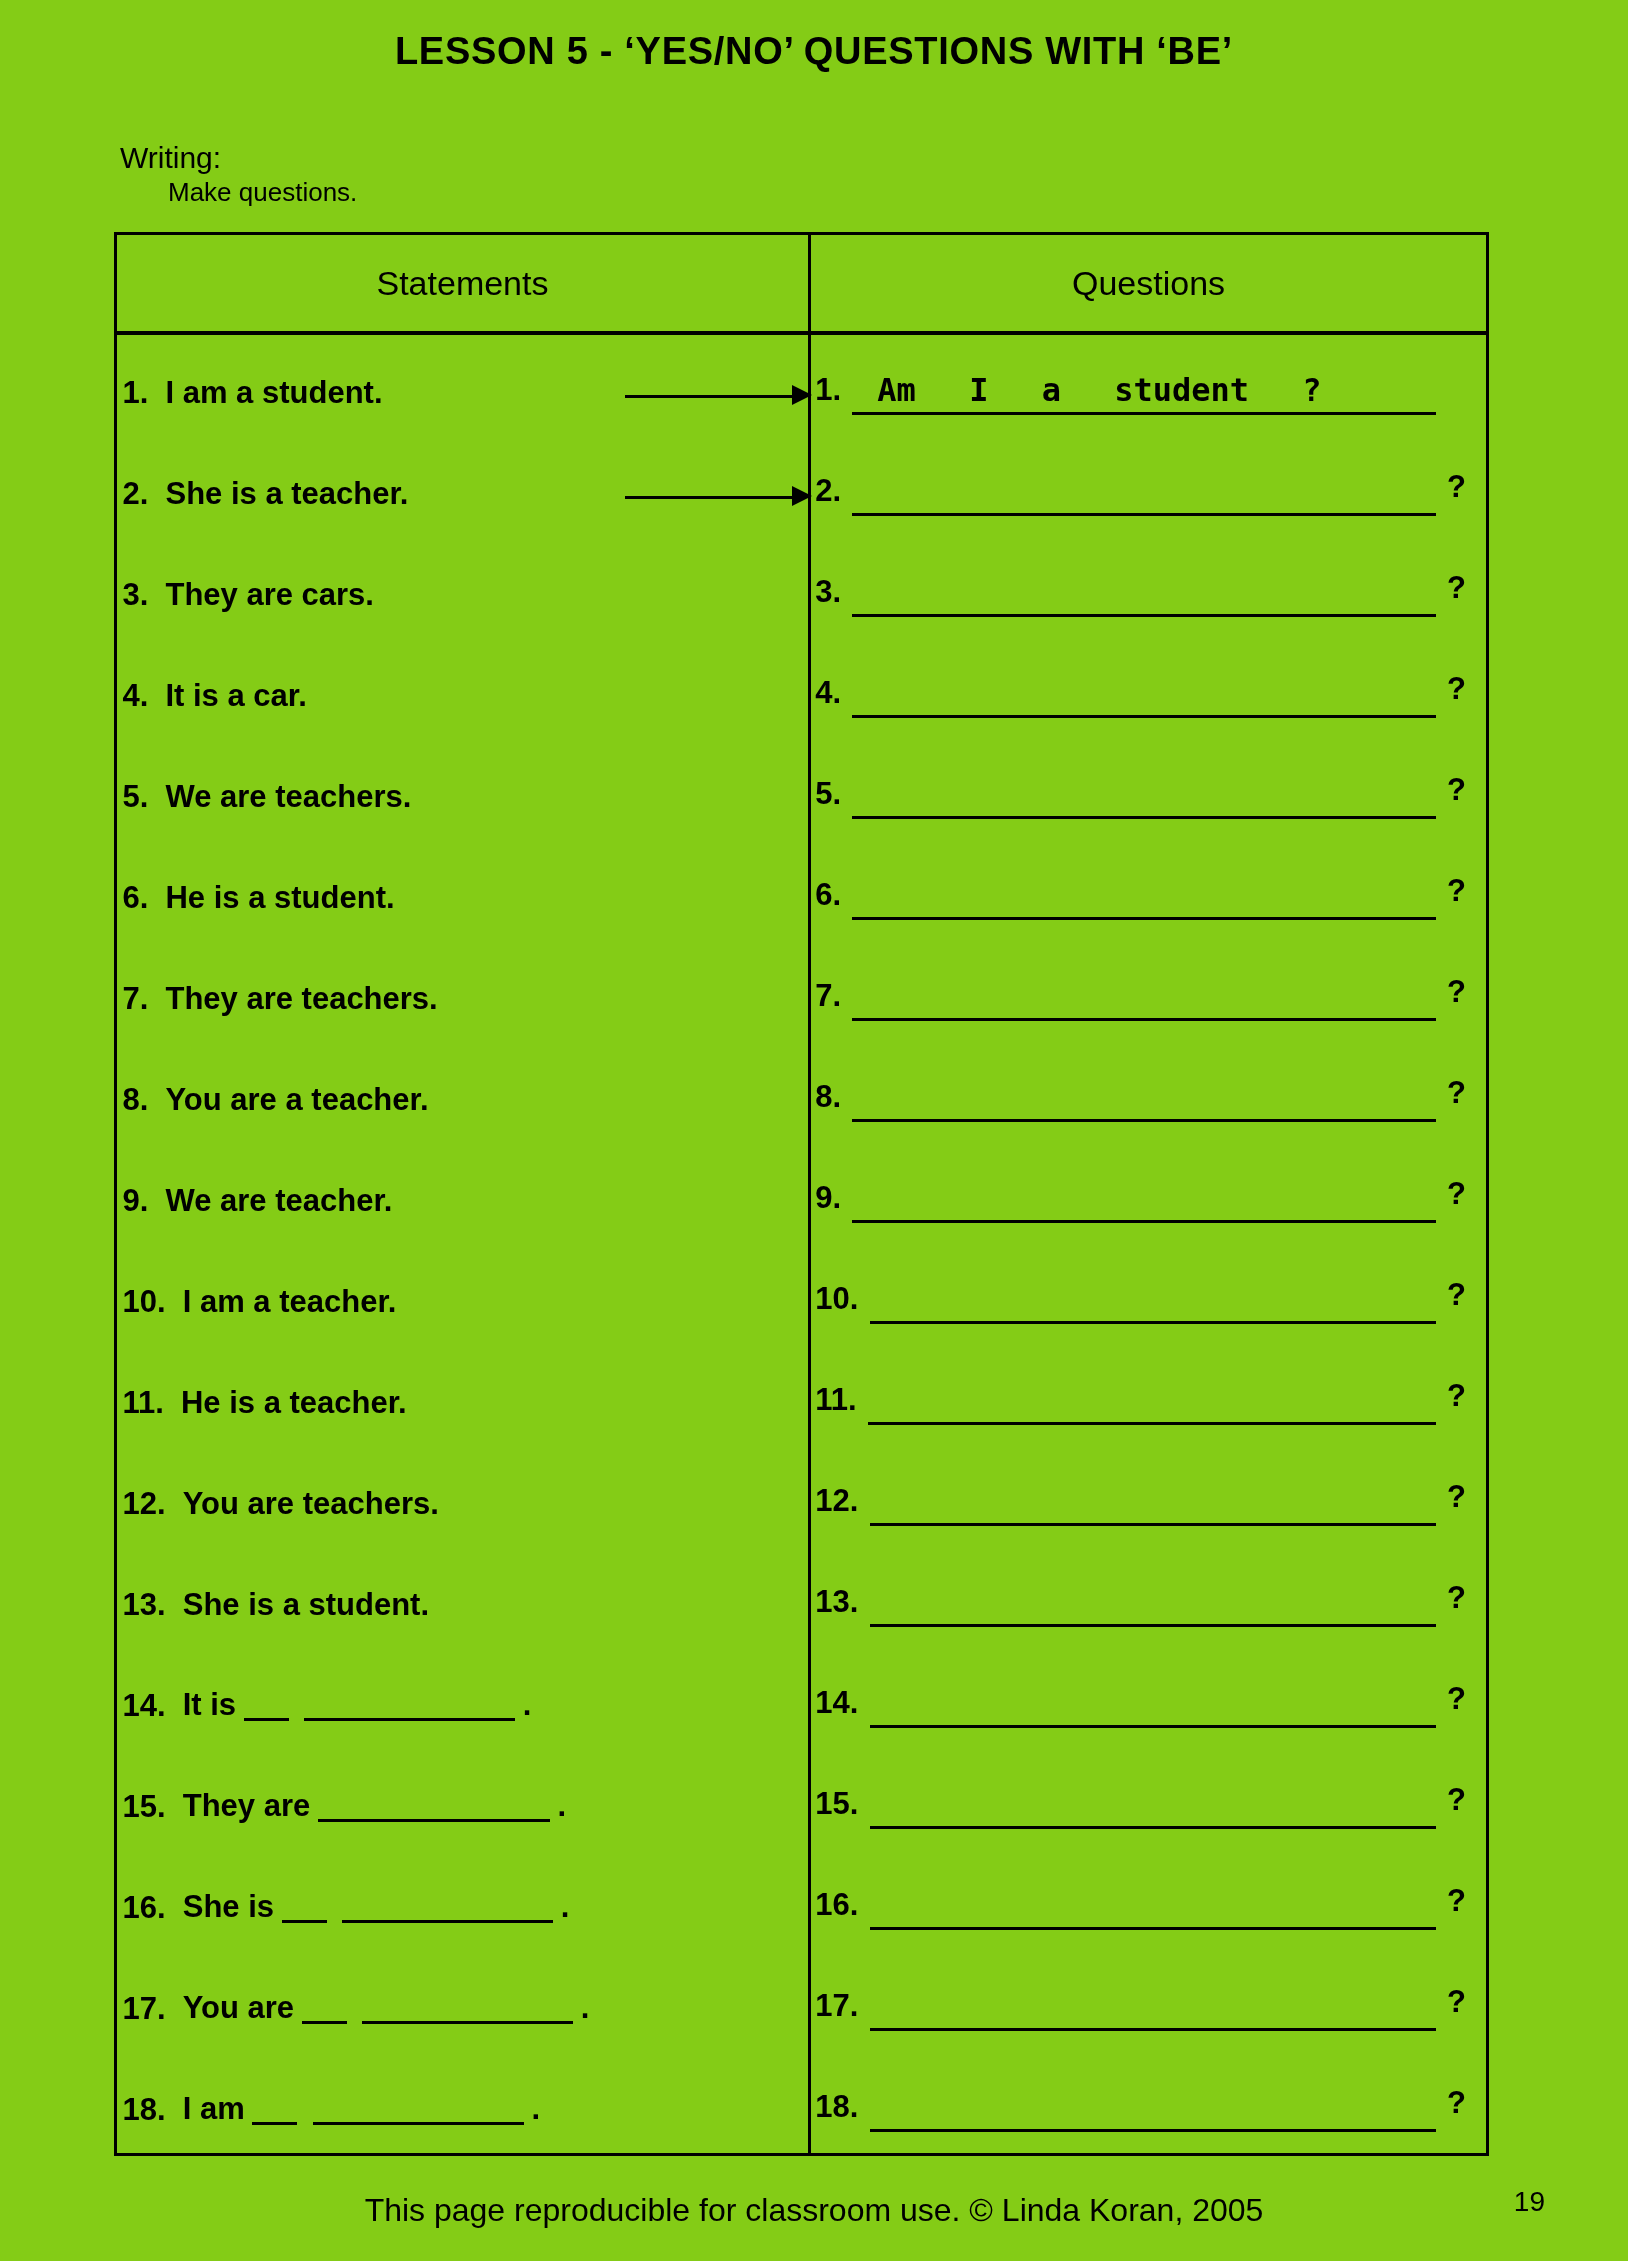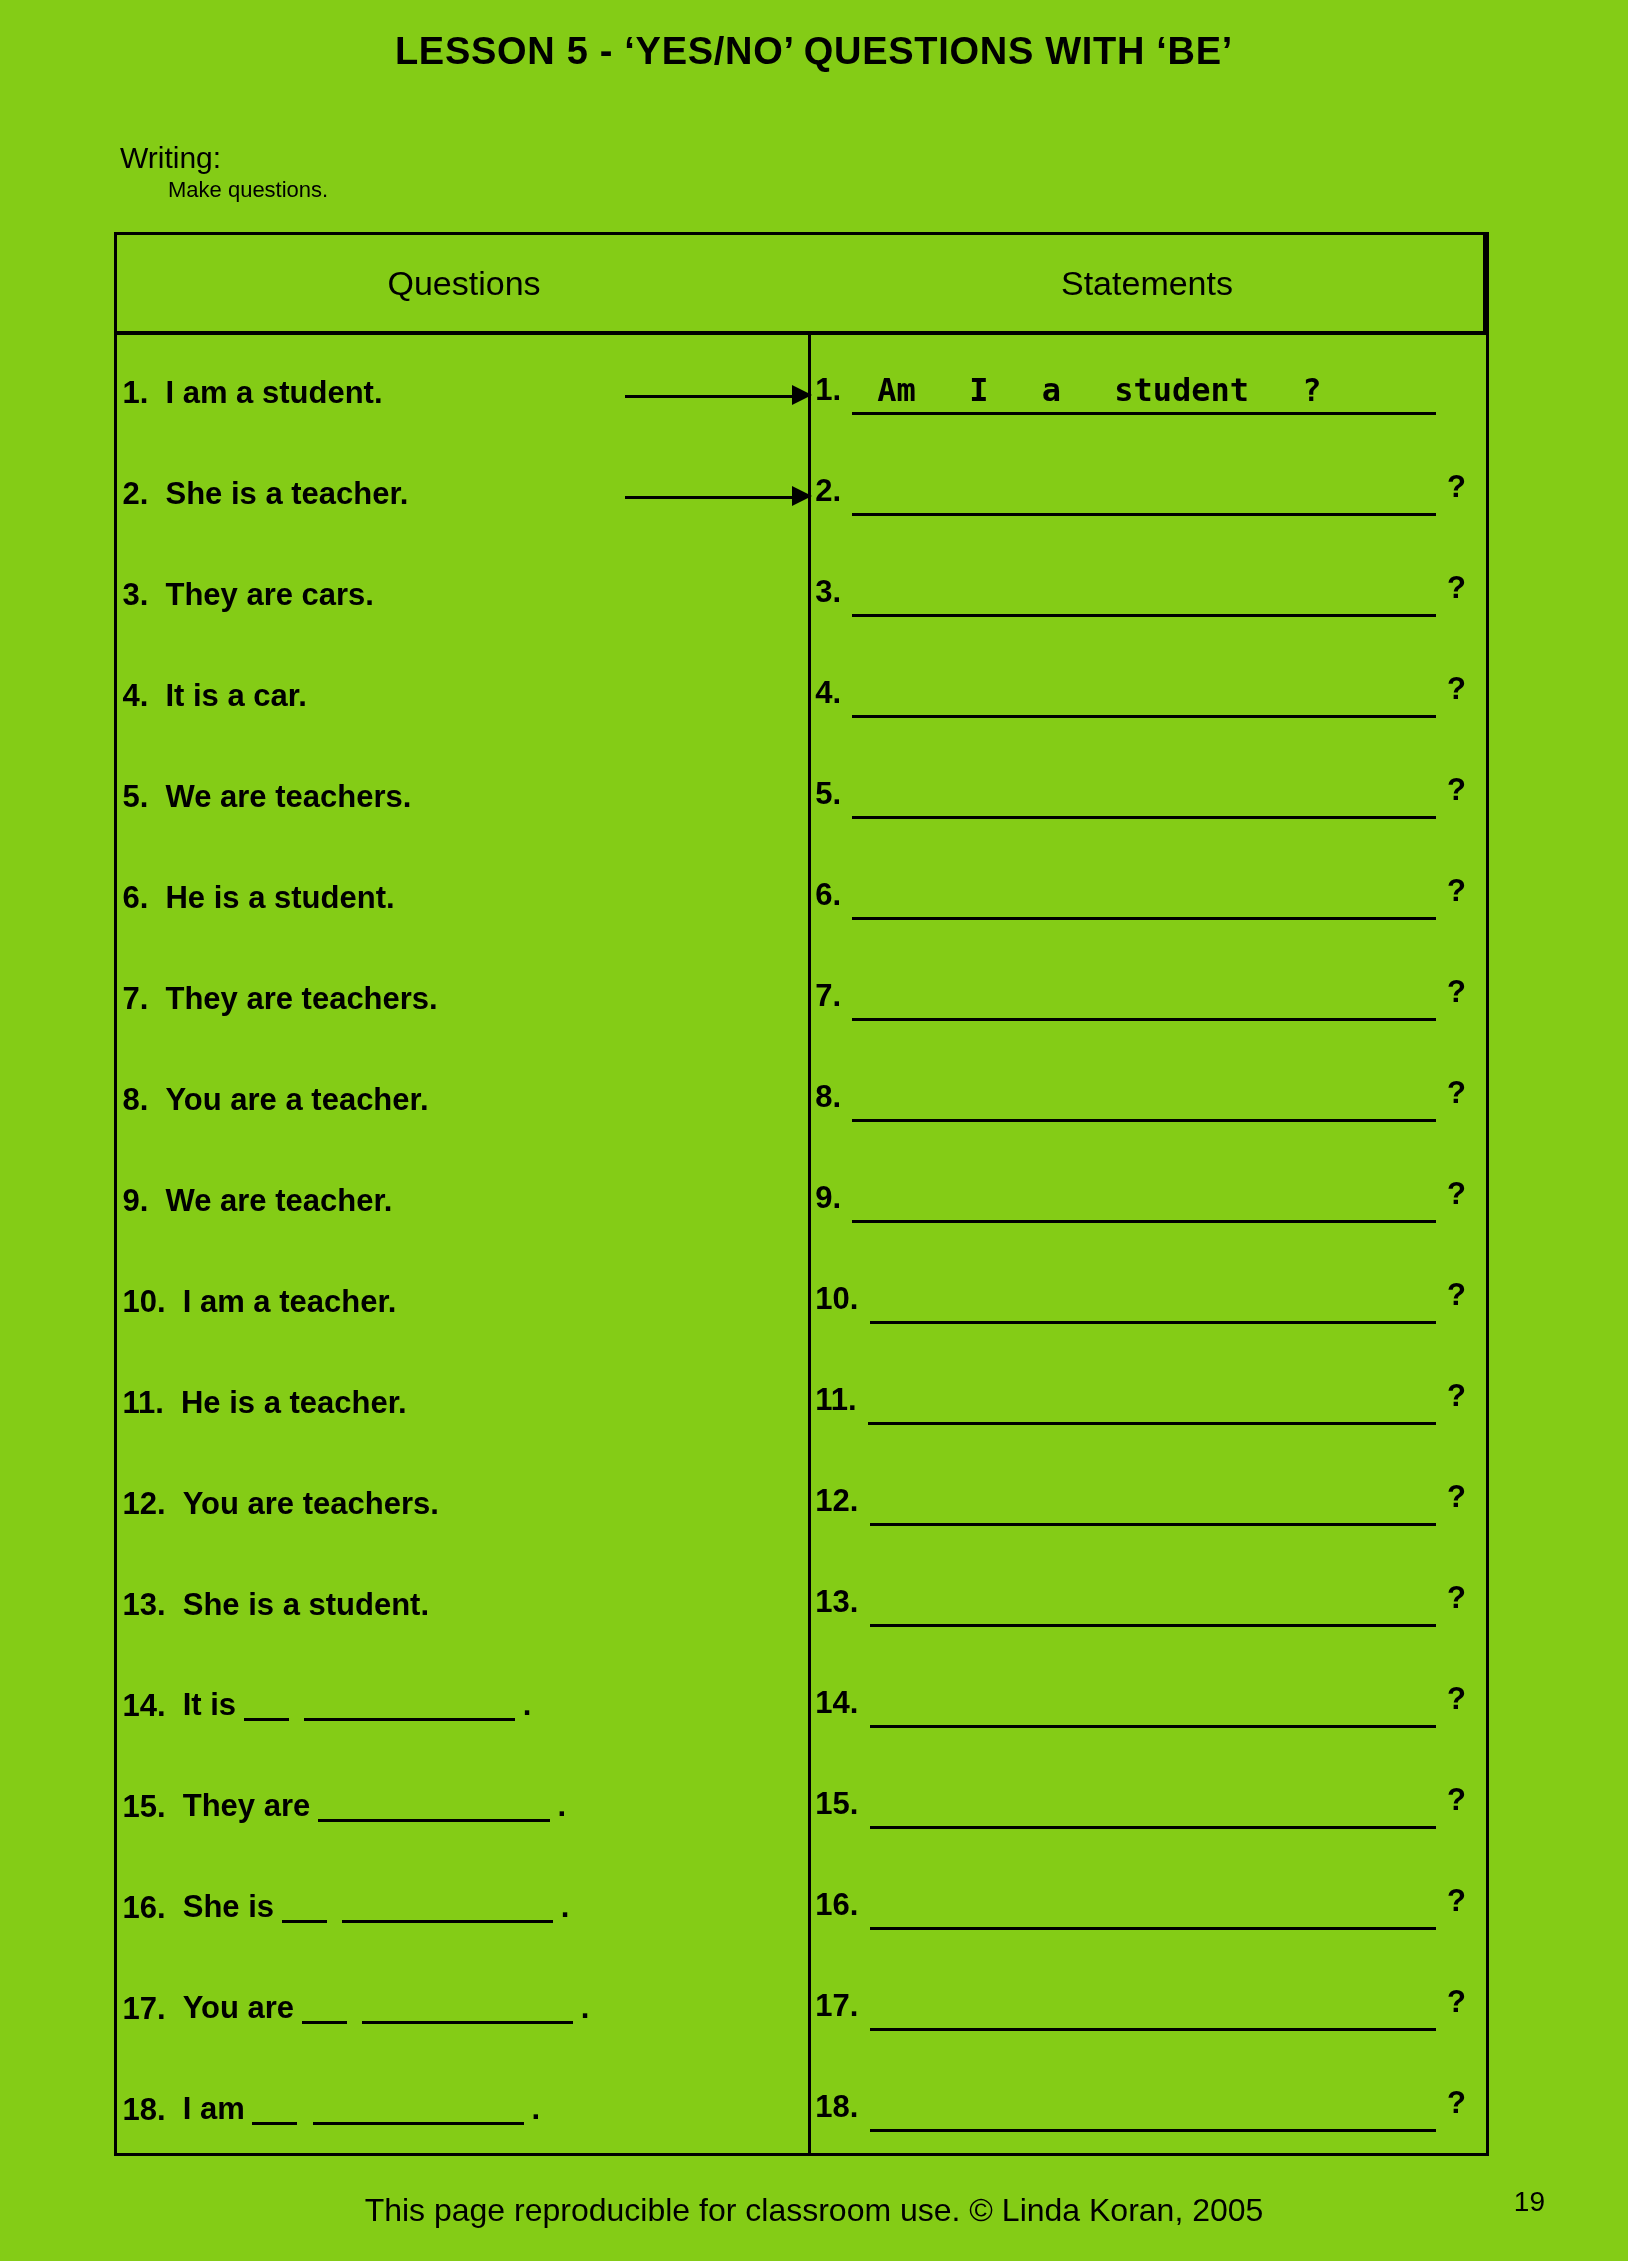--- a/index.html
+++ b/index.html
@@ -22,21 +22,21 @@
   }
   .section-label {
     position: absolute;
     top: 141px; left: 120px;
     font-size: 30px;
     font-weight: normal;
   }
   .instruction {
     position: absolute;
     top: 177px; left: 168px;
-    font-size: 22px;
+    font-size: 26px;
   }
   .worksheet {
     position: absolute;
     left: 114px; top: 232px;
     width: 1375px; height: 1924px;
     border: 3.5px solid #000;
     box-sizing: border-box;
     display: flex;
     flex-direction: column;
   }
@@ -165,22 +165,22 @@
 
 <div class="page">
 
   <div class="title">LESSON 5 - ‘YES/NO’ QUESTIONS WITH ‘BE’</div>
 
   <div class="section-label">Writing:</div>
   <div class="instruction">Make questions.</div>
 
   <div class="worksheet">
     <div class="thead">
+      <div class="th left">Statements</div>
       <div class="th">Questions</div>
-      <div class="th left">Statements</div>
     </div>
     <div class="tbody">
   <div class="trow">
     <div class="cell-statement">
       <span class="s-num">1.</span>
       <span class="s-line">I am a student.</span>
       <span class="arrow"></span>
     </div>
     <div class="cell-question">
       <span class="q-num">1.</span>

